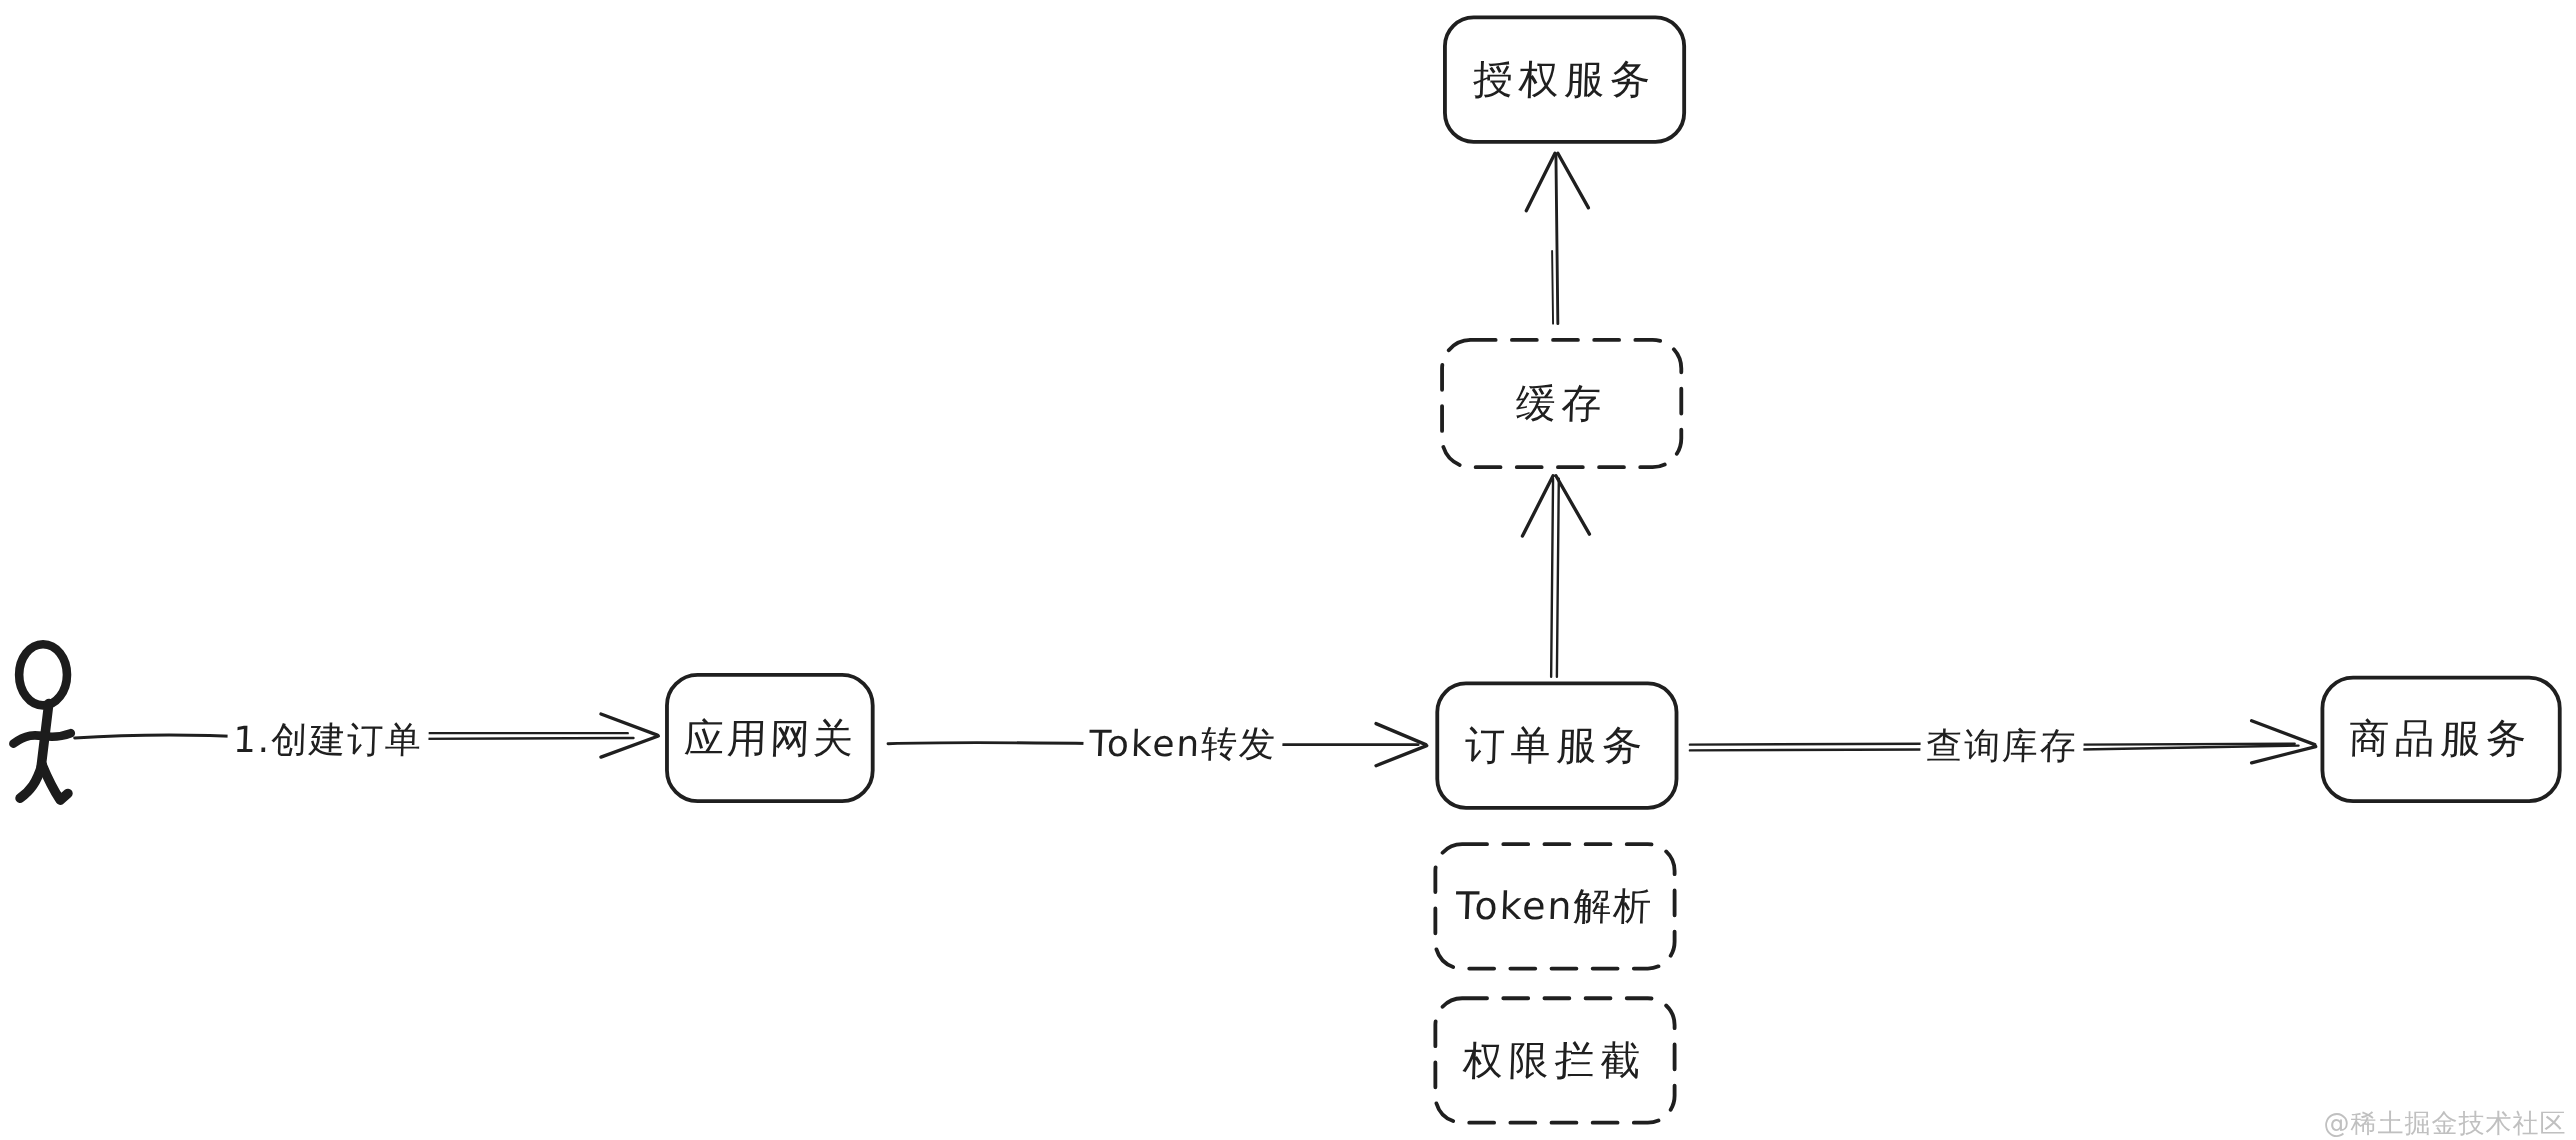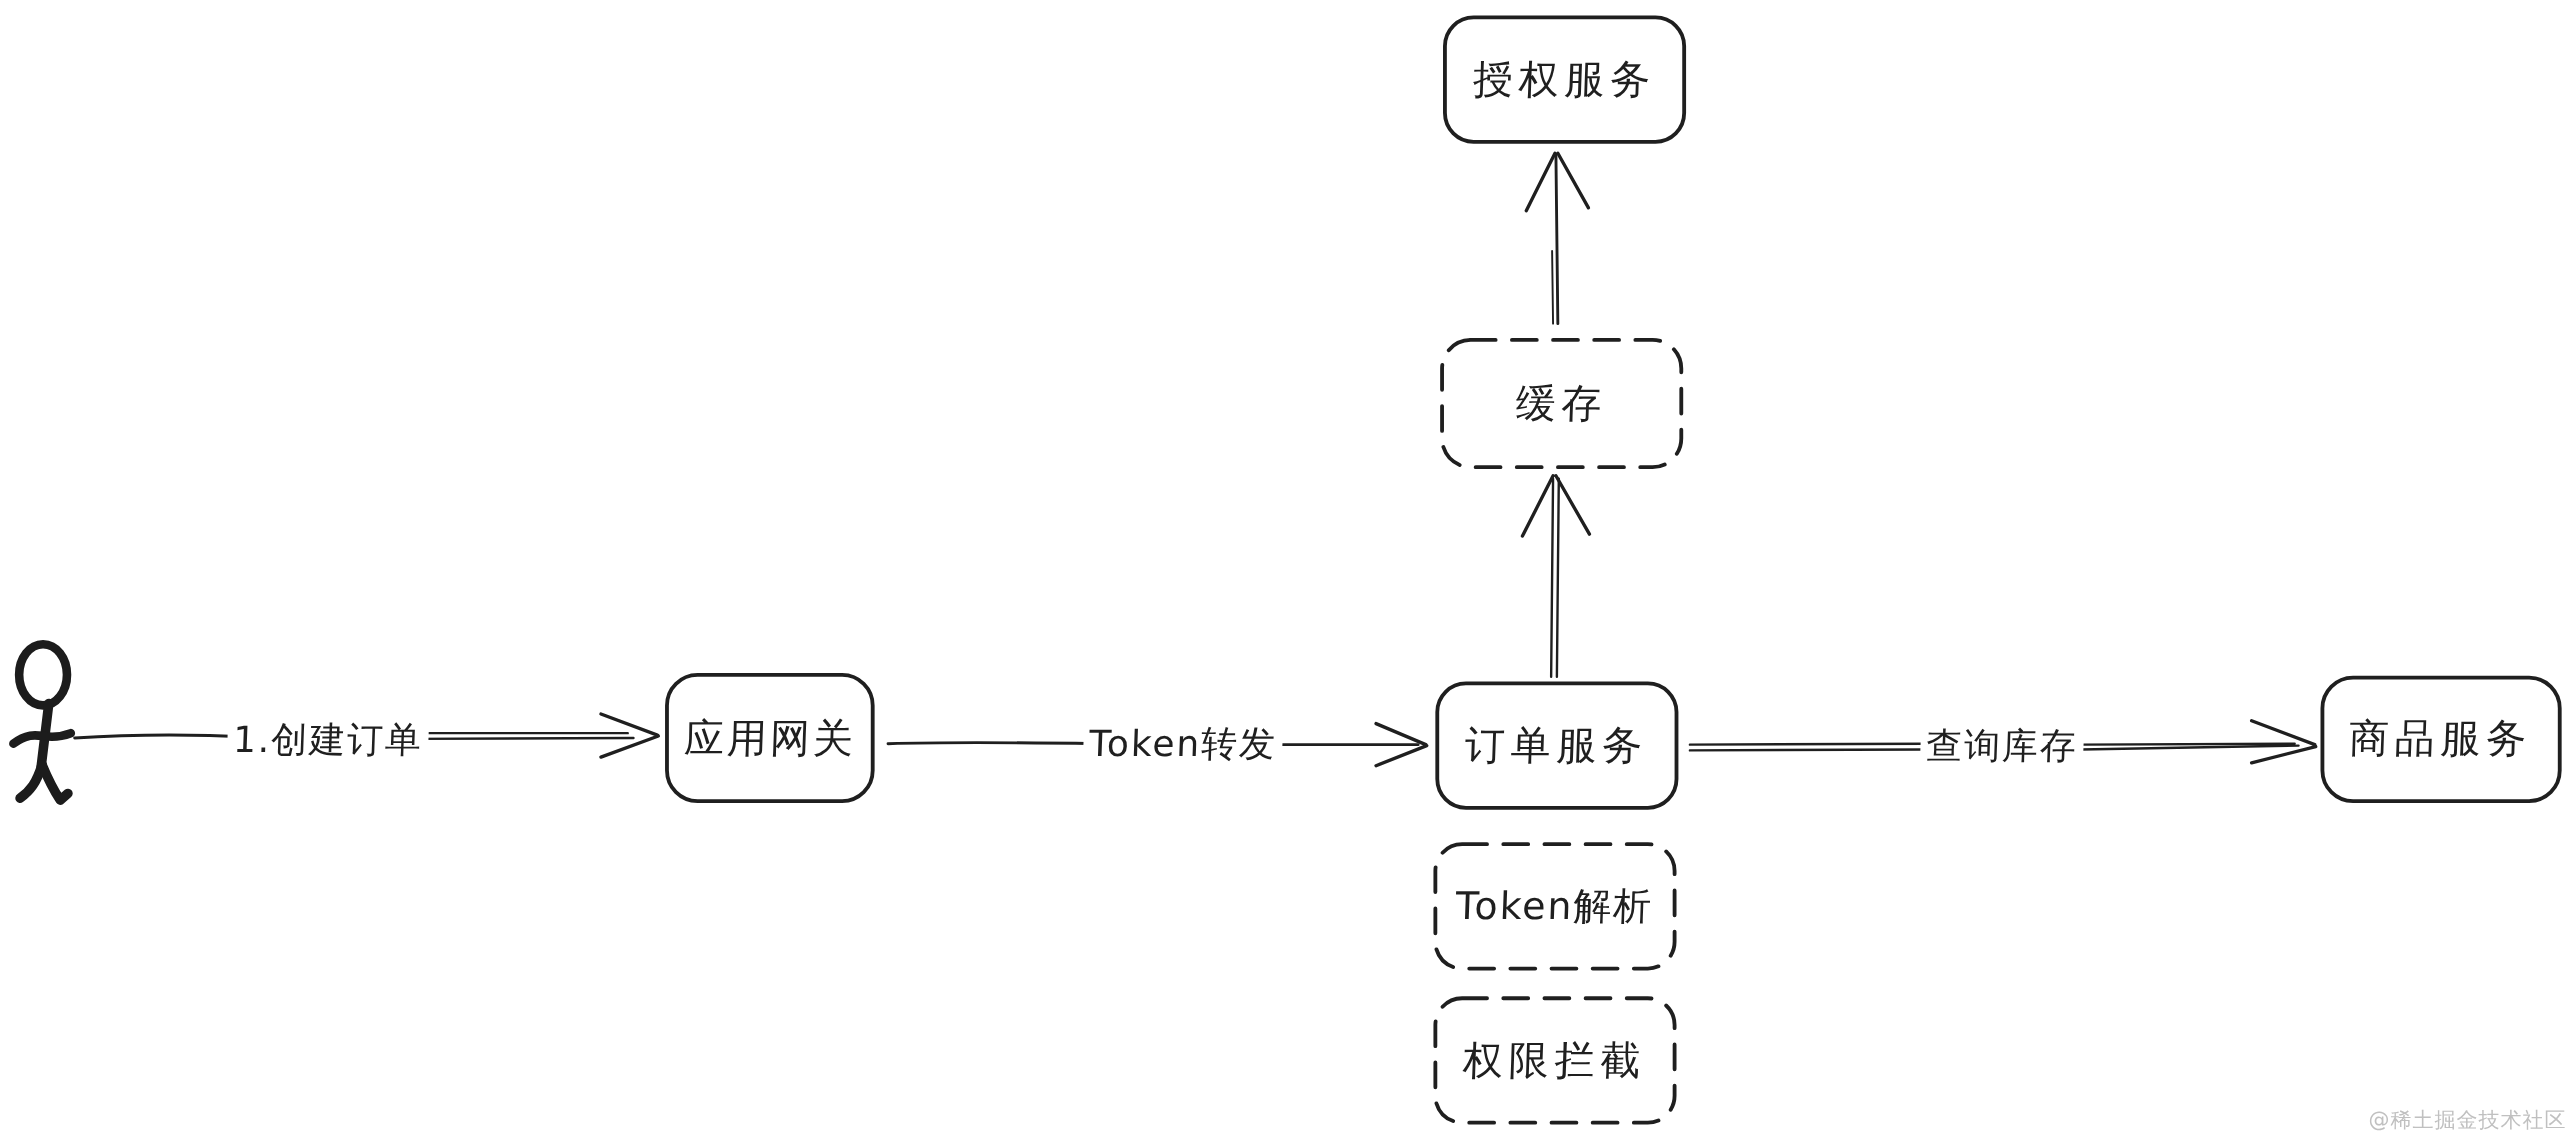--- a/index.html
+++ b/index.html
@@ -45,21 +45,21 @@
   .lbl-perm-block  { left: 1435px; top: 998px; width: 239px; height: 124px; }
   .lbl-gateway     { left: 667px;  top: 675px;  width: 206px; height: 126px; letter-spacing: 2.9px; }
   .lbl-product     { left: 2322px; top: 677px;  width: 237px; height: 123px; }
   
   .lbl-create-order  { left: 328px;  top: 740px; }
   .lbl-token-forward { left: 1183px; top: 744px; }
   .lbl-query-stock   { left: 2002px; top: 746px; }
   .watermark {
     right: 9.6px;
     top: 1106px;
-    font-size: 21px;
+    font-size: 26px;
     letter-spacing: 1px;
   }
 </style>
 </head>
 <body>
 
 <div class="canvas">
 
   <svg class="artwork" viewBox="0 0 2692 1192" width="2576" height="1141" fill="none" stroke="#1f1f1f" stroke-linecap="round" stroke-linejoin="round">
 

